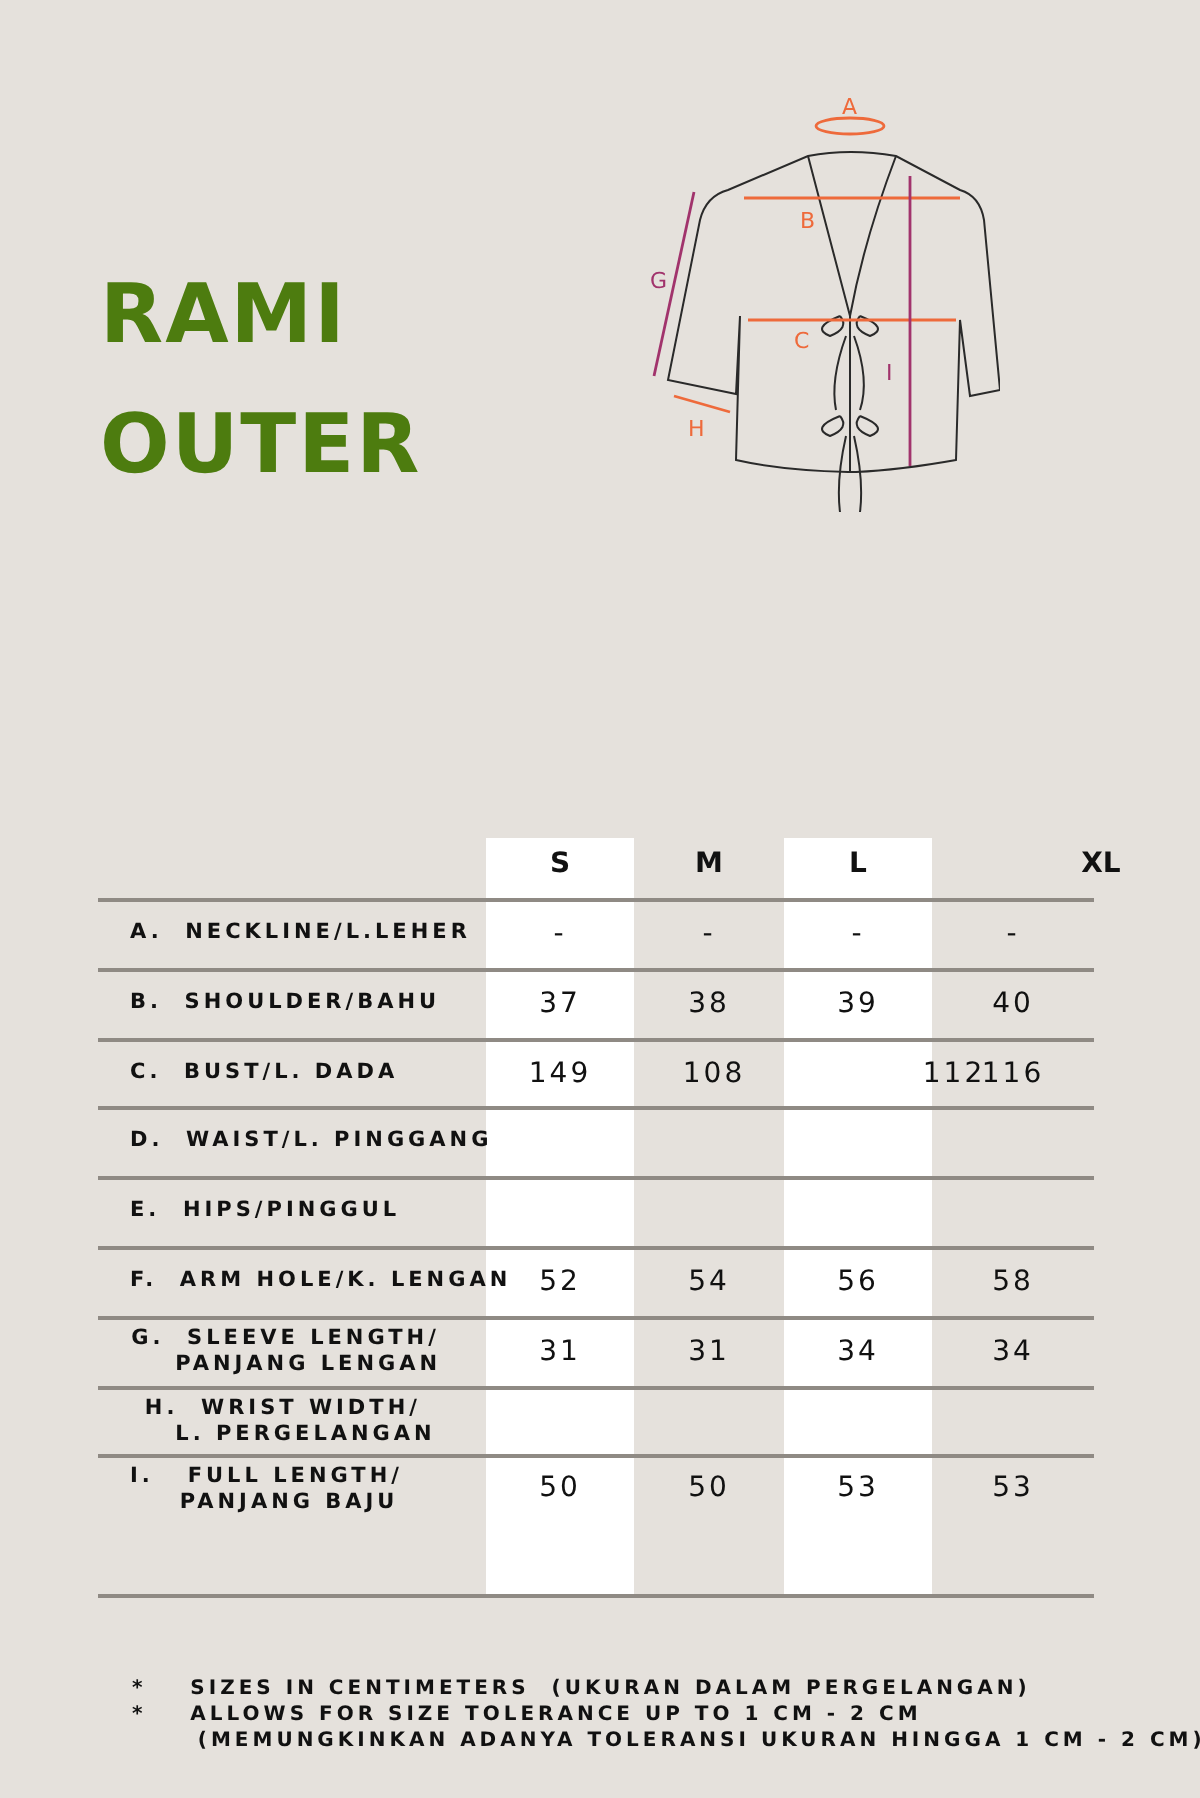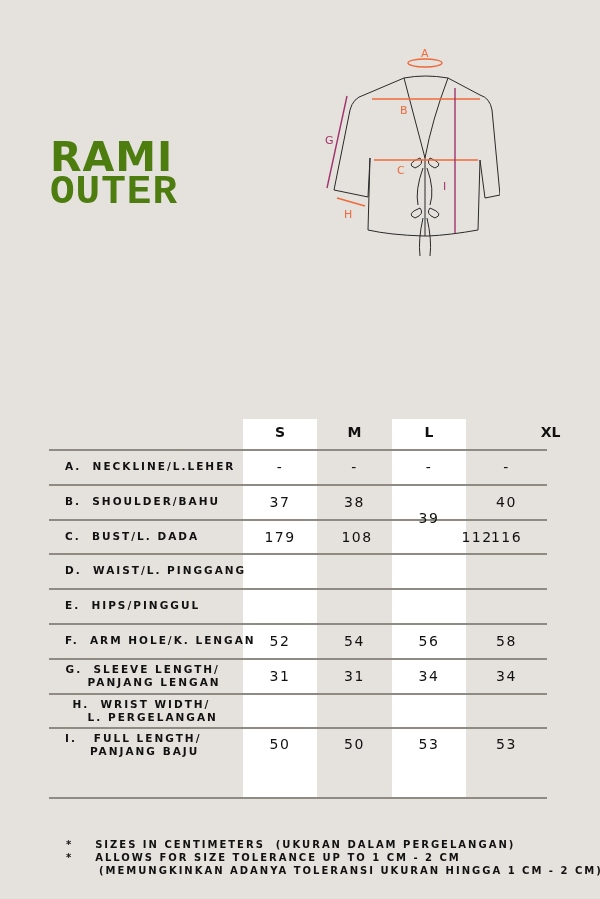--- a/index.html
+++ b/index.html
@@ -12,21 +12,21 @@
   .hline { position:absolute; left:49px; width:498px; height:1.5px; background:#8f8a84; }
   .hdr { position:absolute; top:424px; font-size:14px; font-weight:bold; text-align:center; }
   .label { position:absolute; left:65px; font-size:10.5px; font-weight:bold; letter-spacing:2px; line-height:13px; white-space:pre;text-align:center; }
   .cell { position:absolute; font-size:14px; text-align:center; letter-spacing:1.5px; }
   .note { position:absolute; left:66px; font-size:10px; font-weight:bold; letter-spacing:2px; white-space:pre; line-height:13px; }
 </style>
 </head>
 <body>
 
 <div class="title" style="top:137px;">RAMI</div>
-<div class="title" style="top:172px;font-family:Liberation Mono, monospace;">OUTER</div>
+<div class="title" style="top:202px;">OUTER</div>
 
 <svg class="diagram" viewBox="0 0 180 220">
   <g fill="none" stroke="#2a2a2a" stroke-width="1">
     <path d="M84 38 Q105 34 128 38 L160 55 Q170 58 172 70 L180 155 L165 158 L160 120 L158 190 Q130 195 108 196 L104 196 Q70 195 48 190 L50 118 L48 157 L14 150 L30 70 Q33 58 44 55 Z"></path>
     <path d="M84 38 Q95 80 105 118 Q112 80 128 38"></path>
     <path d="M105 118 L105 196"></path>
     <path d="M100 118 Q85 124 95 128 Q105 124 100 118 M110 118 Q125 124 115 128 Q105 124 110 118"></path>
     <path d="M100 168 Q85 174 95 178 Q105 174 100 168 M110 168 Q125 174 115 178 Q105 174 110 168"></path>
     <path d="M103 128 Q95 150 98 165 M107 128 Q115 150 110 165"></path>
     <path d="M103 178 Q98 200 100 216 M107 178 Q112 200 110 216"></path>
@@ -74,24 +74,24 @@
 
 <div id="rows">
     <div class="label" style="top: 460px;">A.  NECKLINE/L.LEHER</div>
     <div class="cell" style="left: 243px; width: 74px; top: 459px;">-</div>
     <div class="cell" style="left: 317px; width: 75px; top: 459px;">-</div>
     <div class="cell" style="left: 392px; width: 74px; top: 459px;">-</div>
     <div class="cell" style="left: 466px; width: 81px; top: 459px;">-</div>
     <div class="label" style="top: 495px;">B.  SHOULDER/BAHU</div>
     <div class="cell" style="left: 243px; width: 74px; top: 494px;">37</div>
     <div class="cell" style="left: 317px; width: 75px; top: 494px;">38</div>
-    <div class="cell" style="left: 392px; width: 74px; top: 494px; margin-top: 16px;">39</div>
+    <div class="cell" style="left: 392px; width: 74px; top: 494px;">39</div>
     <div class="cell" style="left: 466px; width: 81px; top: 494px;">40</div>
     <div class="label" style="top: 530px;">C.  BUST/L. DADA</div>
-    <div class="cell" style="left: 243px; width: 74px; top: 529px;">179</div>
+    <div class="cell" style="left: 243px; width: 74px; top: 529px;">149</div>
     <div class="cell" style="left: 317px; width: 80px; top: 529px;">108</div>
     <div class="cell" style="left: 392px; width: 74px; top: 529px; padding-left: 48px;">112</div>
     <div class="cell" style="left: 466px; width: 81px; top: 529px;">116</div>
     <div class="label" style="top: 564px;">D.  WAIST/L. PINGGANG</div>
     <div class="cell" style="left: 243px; width: 74px; top: 563px;"></div>
     <div class="cell" style="left: 317px; width: 75px; top: 563px;"></div>
     <div class="cell" style="left: 392px; width: 74px; top: 563px;"></div>
     <div class="cell" style="left: 466px; width: 81px; top: 563px;"></div>
     <div class="label" style="top: 599px;">E.  HIPS/PINGGUL</div>
     <div class="cell" style="left: 243px; width: 74px; top: 598px;"></div>

